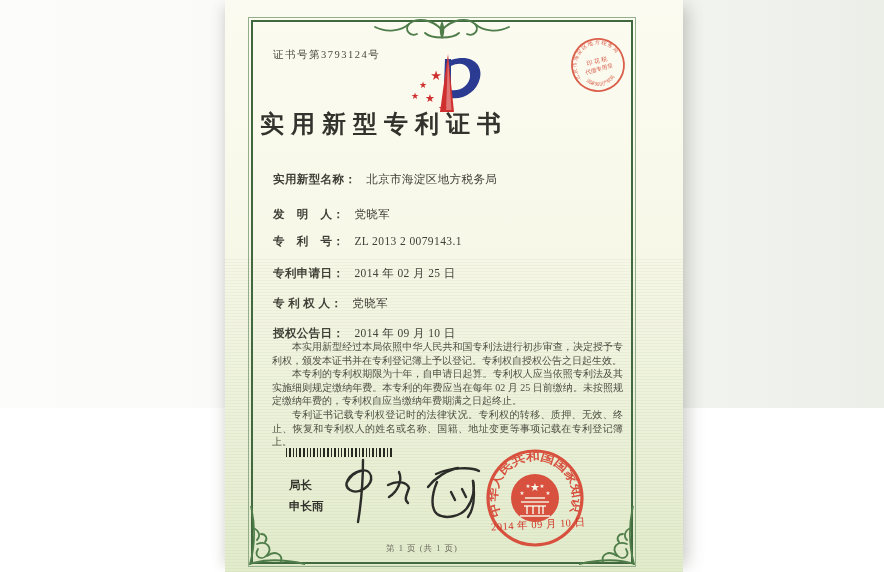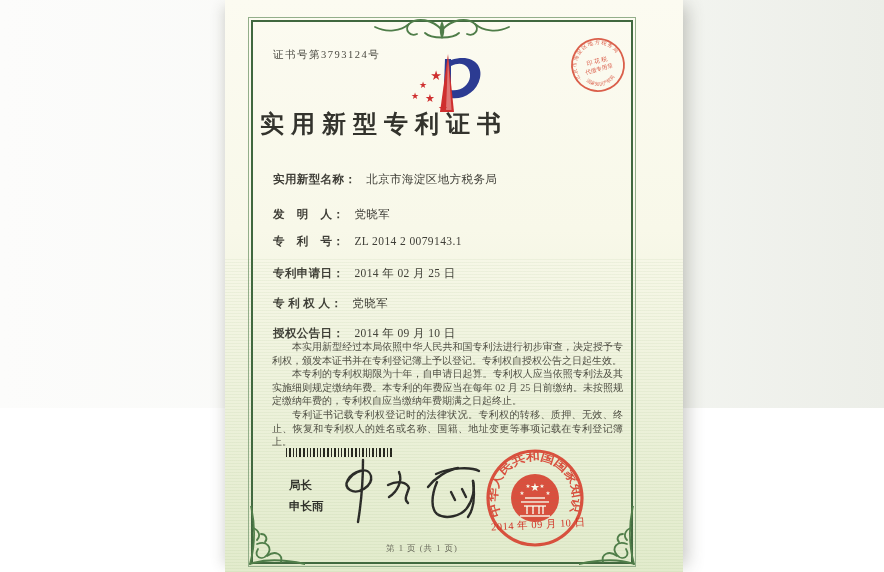--- a/index.html
+++ b/index.html
@@ -91,21 +91,21 @@
 
       <div class="title">实用新型专利证书</div>
 
       <div class="field" style="top:150px">
         <span class="lab">实用新型名称：</span><span>北京市海淀区地方税务局</span>
       </div>
       <div class="field" style="top:185px">
         <span class="lab">发　明　人：</span><span>党晓军</span>
       </div>
       <div class="field" style="top:212px">
-        <span class="lab">专　利　号：</span><span>ZL 2014 2 0079143.1</span>
+        <span class="lab">专　利　号：</span><span>ZL 2013 2 0079143.1</span>
       </div>
       <div class="field" style="top:244px">
         <span class="lab">专利申请日：</span><span>2014 年 02 月 25 日</span>
       </div>
       <div class="field" style="top:274px">
         <span class="lab">专 利 权 人：</span><span>党晓军</span>
       </div>
       <div class="field" style="top:304px">
         <span class="lab">授权公告日：</span><span>2014 年 09 月 10 日</span>
       </div>

